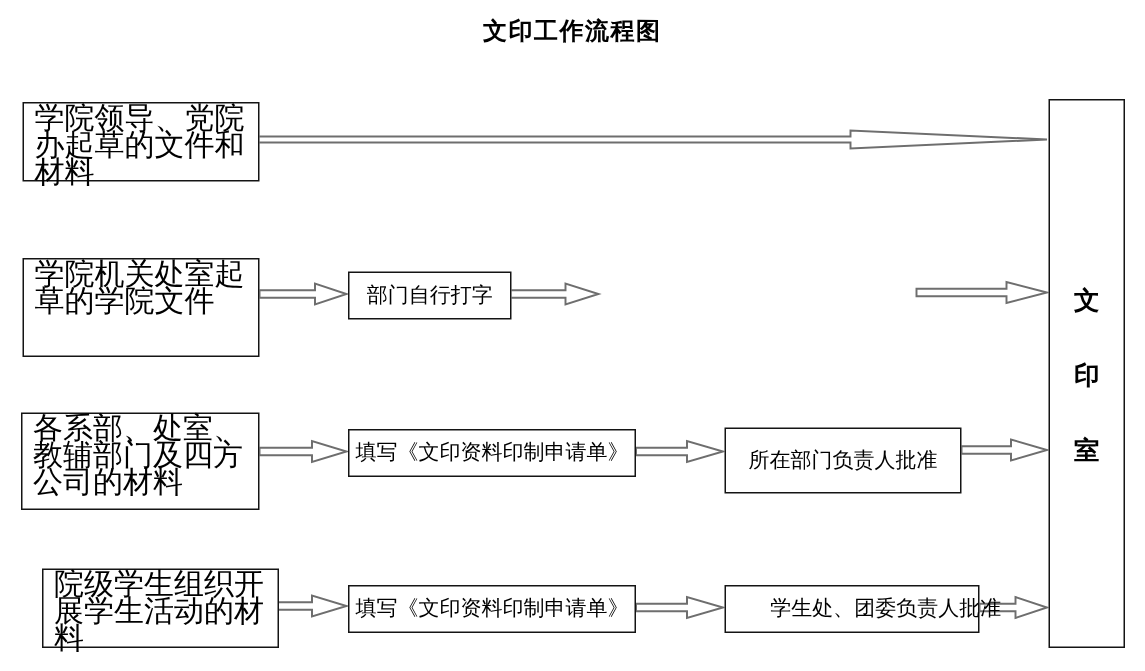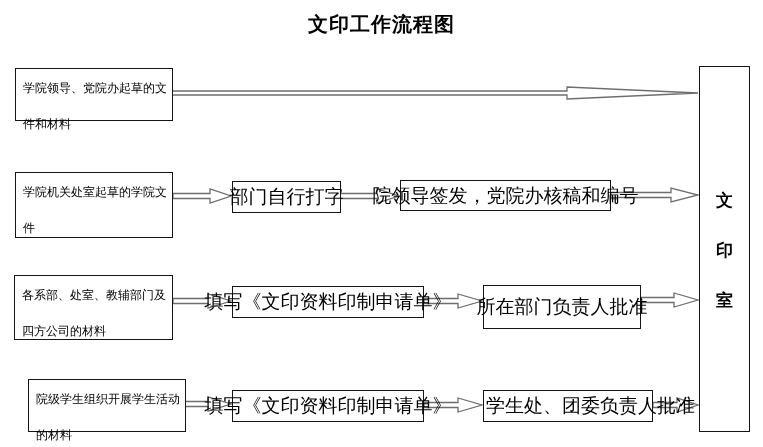--- a/index.html
+++ b/index.html
@@ -2,32 +2,32 @@
 <html><head>
 <meta charset="utf-8">
 <style>
   html,body{margin:0;padding:0;background:#fff;}
   .canvas{
     position:relative;width:763px;height:447px;background:#fff;
     font-family:"Liberation Sans","DejaVu Sans",sans-serif;color:#000;overflow:hidden;
   }
   .title{
     position:absolute;top:11px;left:0;width:100%;text-align:center;
-    font-size:20px;font-weight:bold;letter-spacing:1px;
+    font-size:16px;font-weight:bold;letter-spacing:1px;
   }
   .box{
     position:absolute;box-sizing:border-box;background:#fff;
     border:1.5px solid #141414;
   }
   .src{
-    font-size:12px;line-height:36px;padding:1px 2px 0 7px;
+    font-size:20px;line-height:18px;padding:1px 2px 0 7px;
   }
   .step{
     display:flex;align-items:center;justify-content:center;
-    font-size:19px;white-space:nowrap;
+    font-size:14px;white-space:nowrap;
   }
   .dest{
     display:flex;flex-direction:column;align-items:center;
     padding-top:125px;font-size:17px;font-weight:bold;
   }
   .dest .vchar span{display:block;line-height:17px;margin-bottom:33px;text-align:center;}
   svg.arrows{position:absolute;left:0;top:0;}
   .arrow{fill:#ffffff;stroke:#6e6e6e;stroke-width:1.3;}
 </style>
 </head>
@@ -47,21 +47,20 @@
     <path class="arrow" d="M641,297.5 L674,297.5 L674,293 L698,300 L674,307 L674,302.5 L641,302.5 Z"></path>
     <path class="arrow" d="M173,401.5 L208,401.5 L208,397 L231,404 L208,411 L208,406.5 L173,406.5 Z"></path>
     <path class="arrow" d="M424,402.5 L458,402.5 L458,398 L482,405 L458,412 L458,407.5 L424,407.5 Z"></path>
     <path class="arrow" d="M653,402.5 L677,402.5 L677,398 L698,405 L677,412 L677,407.5 L653,407.5 Z"></path>
   </svg>
 
   <div class="box src" style="left:15px;top:68px;width:158px;height:53px;">学院领导、党院办起草的文件和材料</div>
 
   <div class="box src" style="left:15px;top:172px;width:158px;height:66px;">学院机关处室起草的学院文件</div>
   <div class="box step" style="left:232px;top:181px;width:109px;height:32px;">部门自行打字</div>
-  <div class="box step" style="left:400px;top:180px;width:211px;height:31px;">院领导签发，党院办核稿和编号</div>
 
   <div class="box src" style="left:14px;top:275px;width:159px;height:65px;">各系部、处室、教辅部门及四方公司的材料</div>
   <div class="box step" style="left:232px;top:286px;width:192px;height:32px;">填写《文印资料印制申请单》</div>
   <div class="box step" style="left:483px;top:285px;width:158px;height:44px;">所在部门负责人批准</div>
 
   <div class="box src" style="left:15px;top:379px;width:158px;height:53px;margin-left:13px;">院级学生组织开展学生活动的材料</div>
   <div class="box step" style="left:232px;top:390px;width:192px;height:32px;">填写《文印资料印制申请单》</div>
   <div class="box step" style="left:483px;top:390px;width:170px;height:32px;padding-left:45px;">学生处、团委负责人批准</div>
 
   <div class="box dest" style="left:699px;top:66px;width:51px;height:366px;">

